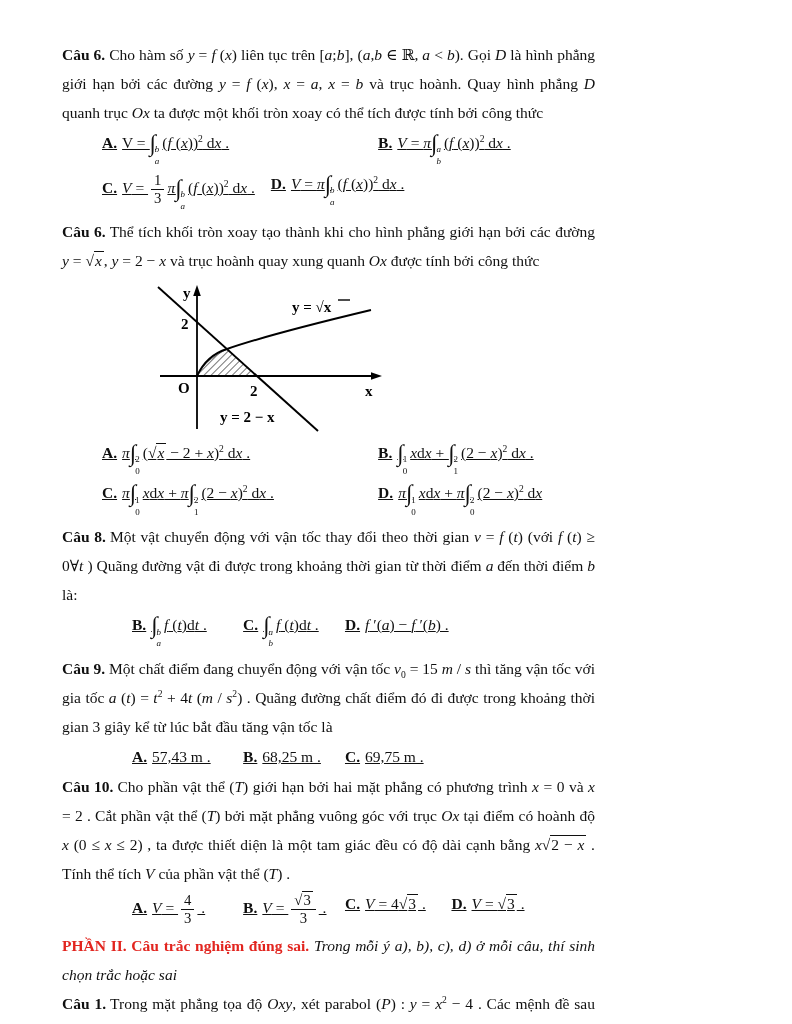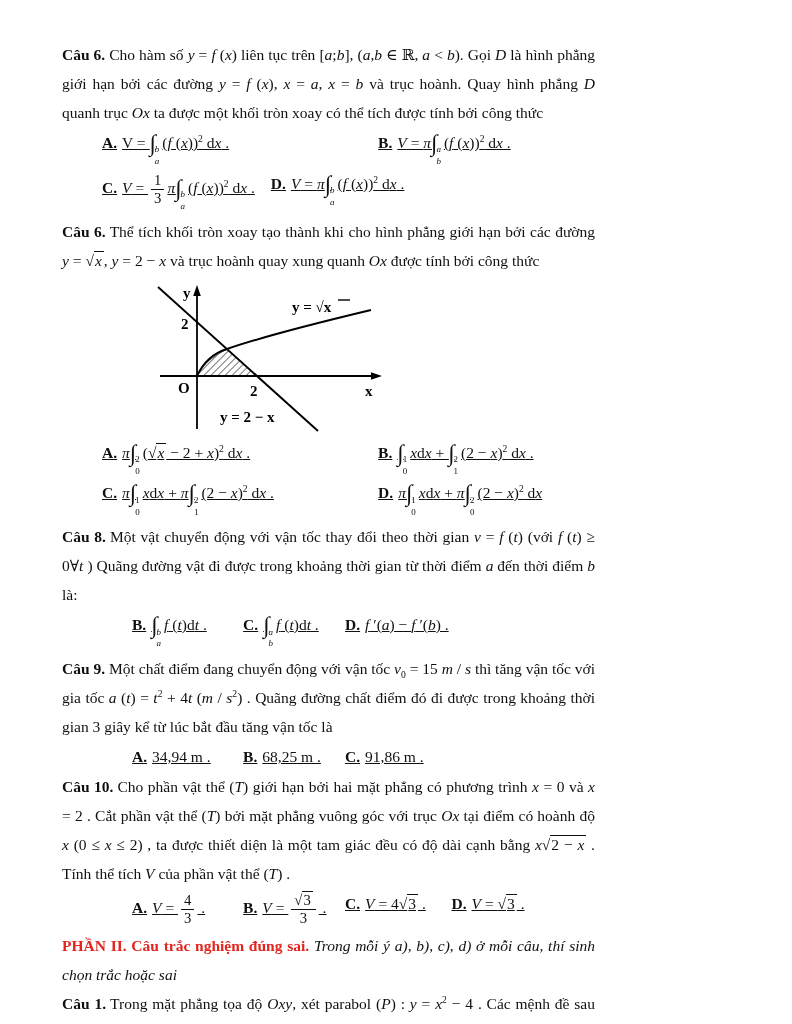--- a/index.html
+++ b/index.html
@@ -155,23 +155,23 @@
                 <span><i>a</i></span>
                 <span><i>b</i></span>
               </span></span><i>f</i> (<i>t</i>)d<i>t</i> .</span></span>
       <span class="opt"><b class="olabel">D.</b><span><i>f</i> ′(<i>a</i>) − <i>f</i> ′(<i>b</i>) .</span></span>
     </div>
   </div>
 
   <div class="question">
     <p><b class="qlabel">Câu 9.</b><span>Một chất điểm đang chuyển động với vận tốc <i>v</i><sub>0</sub> = 15 <i>m</i> / <i>s</i> thì tăng vận tốc với gia tốc <i>a</i> (<i>t</i>) = <i>t</i><sup>2</sup> + 4<i>t</i> (<i>m</i> / <i>s</i><sup>2</sup>) . Quãng đường chất điểm đó đi được trong khoảng thời gian 3 giây kể từ lúc bắt đầu tăng vận tốc là</span></p>
     <div class="optrow4">
-      <span class="opt"><b class="olabel">A.</b><span>34,94 m .</span></span>
+      <span class="opt"><b class="olabel">A.</b><span>57,43 m .</span></span>
       <span class="opt"><b class="olabel">B.</b><span>68,25 m .</span></span>
-      <span class="opt"><b class="olabel">C.</b><span>91,86 m .</span></span>
+      <span class="opt"><b class="olabel">C.</b><span>69,75 m .</span></span>
     </div>
   </div>
 
   <div class="question">
     <p><b class="qlabel">Câu 10.</b><span>Cho phần vật thể (<i>T</i>) giới hạn bởi hai mặt phẳng có phương trình <i>x</i> = 0 và <i>x</i> = 2 . Cắt phần vật thể (<i>T</i>) bởi mặt phẳng vuông góc với trục <i>Ox</i> tại điểm có hoành độ <i>x</i> (0 ≤ <i>x</i> ≤ 2) , ta được thiết diện là một tam giác đều có độ dài cạnh bằng <i>x</i><span class="sq">√<span class="sqv">2 − <i>x</i></span></span> . Tính thể tích <i>V</i> của phần vật thể (<i>T</i>) .</span></p>
     <div class="optrow4">
       <span class="opt"><b class="olabel">A.</b><span><i>V</i> = <span class="frac">
               <span class="fn">4</span>
               <span class="fd">3</span>
             </span> .</span></span>

